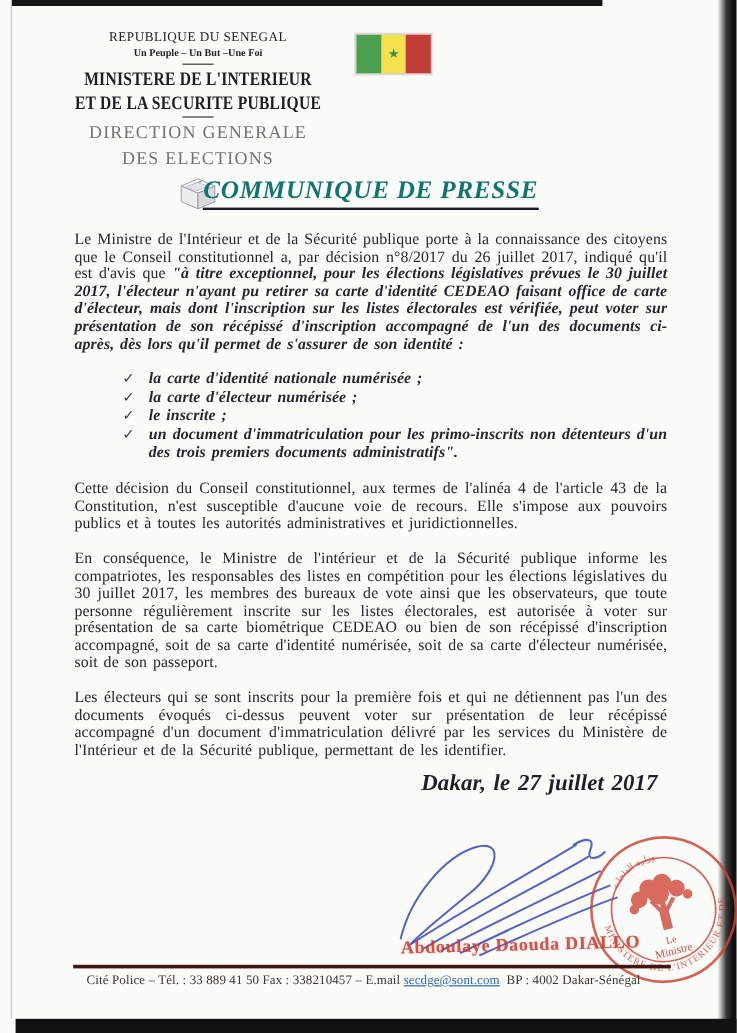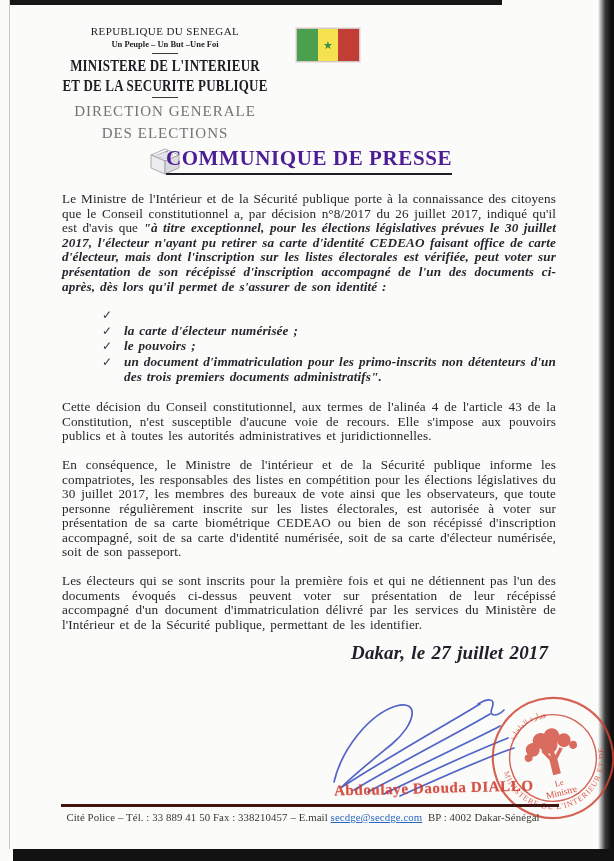--- a/index.html
+++ b/index.html
@@ -30,21 +30,21 @@
   .flag { position:absolute; left:296px; top:28px; width:64px; height:34px; display:flex;
           border:1px solid #c9c9c9; box-shadow:0 0 0 1px rgba(230,180,180,.35); }
   .flag .g { flex:1; background:#4aa04e; }
   .flag .y { flex:1; background:#f6e14e; display:flex; align-items:center; justify-content:center; }
   .flag .r { flex:1; background:#c23d36; }
   .flag .star { color:#3c8f45; font-size:11px; line-height:1; }
 
   
   .title-row { position:absolute; left:62px; top:146px; width:494px; text-align:center; }
   .title { display:inline-block; font-size:21px; font-weight:bold; letter-spacing:.6px;
-           color:#4c1d95; border-bottom:2.5px solid #1c1c24; padding-bottom:2px; }
+           color:#0f766e; border-bottom:2.5px solid #1c1c24; padding-bottom:2px;font-style:italic; }
 
   
   .body { position:absolute; left:62px; top:192px; width:494px;
           font-size:13.2px; line-height:14.6px; text-align:justify;
           word-spacing:1.5px; letter-spacing:.1px; color:#26262e; }
   .body p { margin-bottom:14px; }
   .quote { font-weight:bold; font-style:italic; }
   ul.docs { list-style:none; margin:2px 0 16px 40px; }
   ul.docs li { display:flex; margin-bottom:1px; }
   .check { width:22px; flex:0 0 22px; font-style:normal; font-weight:normal; color:#3a3a42; font-size:12px; }
@@ -108,28 +108,29 @@
   <div class="title-row">
     <span class="title">COMMUNIQUE DE PRESSE</span>
   </div>
 
   <div class="body">
     <p><span>Le Ministre de l'Intérieur et de la Sécurité publique porte à la connaissance des citoyens que le Conseil constitutionnel a, par décision n°8/2017 du 26 juillet 2017, indiqué qu'il est d'avis que </span><span class="quote">"à titre exceptionnel, pour les élections législatives prévues le 30 juillet 2017, l'électeur n'ayant pu retirer sa carte d'identité CEDEAO faisant office de carte d'électeur, mais dont l'inscription sur les listes électorales est vérifiée, peut voter sur présentation de son récépissé d'inscription accompagné de l'un des documents ci-après, dès lors qu'il permet de s'assurer de son identité :</span></p>
 
     <ul class="docs">
       <li>
         <span class="check">✓</span>
+        <span class="doc-text">la carte d'identité nationale numérisée ;</span>
       </li>
       <li>
         <span class="check">✓</span>
         <span class="doc-text">la carte d'électeur numérisée ;</span>
       </li>
       <li>
         <span class="check">✓</span>
-        <span class="doc-text">le pouvoirs ;</span>
+        <span class="doc-text">le inscrite ;</span>
       </li>
       <li>
         <span class="check">✓</span>
         <span class="doc-text">un document d'immatriculation pour les primo-inscrits non détenteurs d'un des trois premiers documents administratifs".</span>
       </li>
     </ul>
 
     <p>Cette décision du Conseil constitutionnel, aux termes de l'alinéa 4 de l'article 43 de la Constitution, n'est susceptible d'aucune voie de recours. Elle s'impose aux pouvoirs publics et à toutes les autorités administratives et juridictionnelles.</p>
     <p>En conséquence, le Ministre de l'intérieur et de la Sécurité publique informe les compatriotes, les responsables des listes en compétition pour les élections législatives du 30 juillet 2017, les membres des bureaux de vote ainsi que les observateurs, que toute personne régulièrement inscrite sur les listes électorales, est autorisée à voter sur présentation de sa carte biométrique CEDEAO ou bien de son récépissé d'inscription accompagné, soit de sa carte d'identité numérisée, soit de sa carte d'électeur numérisée, soit de son passeport.</p>
     <p>Les électeurs qui se sont inscrits pour la première fois et qui ne détiennent pas l'un des documents évoqués ci-dessus peuvent voter sur présentation de leur récépissé accompagné d'un document d'immatriculation délivré par les services du Ministère de l'Intérieur et de la Sécurité publique, permettant de les identifier.</p>
@@ -175,16 +176,16 @@
         <circle cx="88" cy="57" r="4"></circle>
     </g>
     <text x="65" y="94" text-anchor="middle" font-size="8.5" fill="#cf4334" font-family="Liberation Serif, serif">Le</text>
     <text x="65" y="104" text-anchor="middle" font-size="9.5" fill="#cf4334" font-family="Liberation Serif, serif">Ministre</text>
   </svg>
 
   <div class="stamped-name">Abdoulaye Daouda DIALLO</div>
 
   <div class="footer-rule"></div>
   <div class="footer-text">
-    <span>Cité Police – Tél. : 33 889 41 50 Fax : 338210457 – E.mail </span><a href="#" class="email-link">secdge@secdge.com</a><span>&nbsp;&nbsp;</span><span>BP : 4002 Dakar-Sénégal</span>
+    <span>Cité Police – Tél. : 33 889 41 50 Fax : 338210457 – E.mail </span><a href="#" class="email-link">secdge@sont.com</a><span>&nbsp;&nbsp;</span><span>BP : 4002 Dakar-Sénégal</span>
   </div>
 
 </div>
 
 </body></html>

